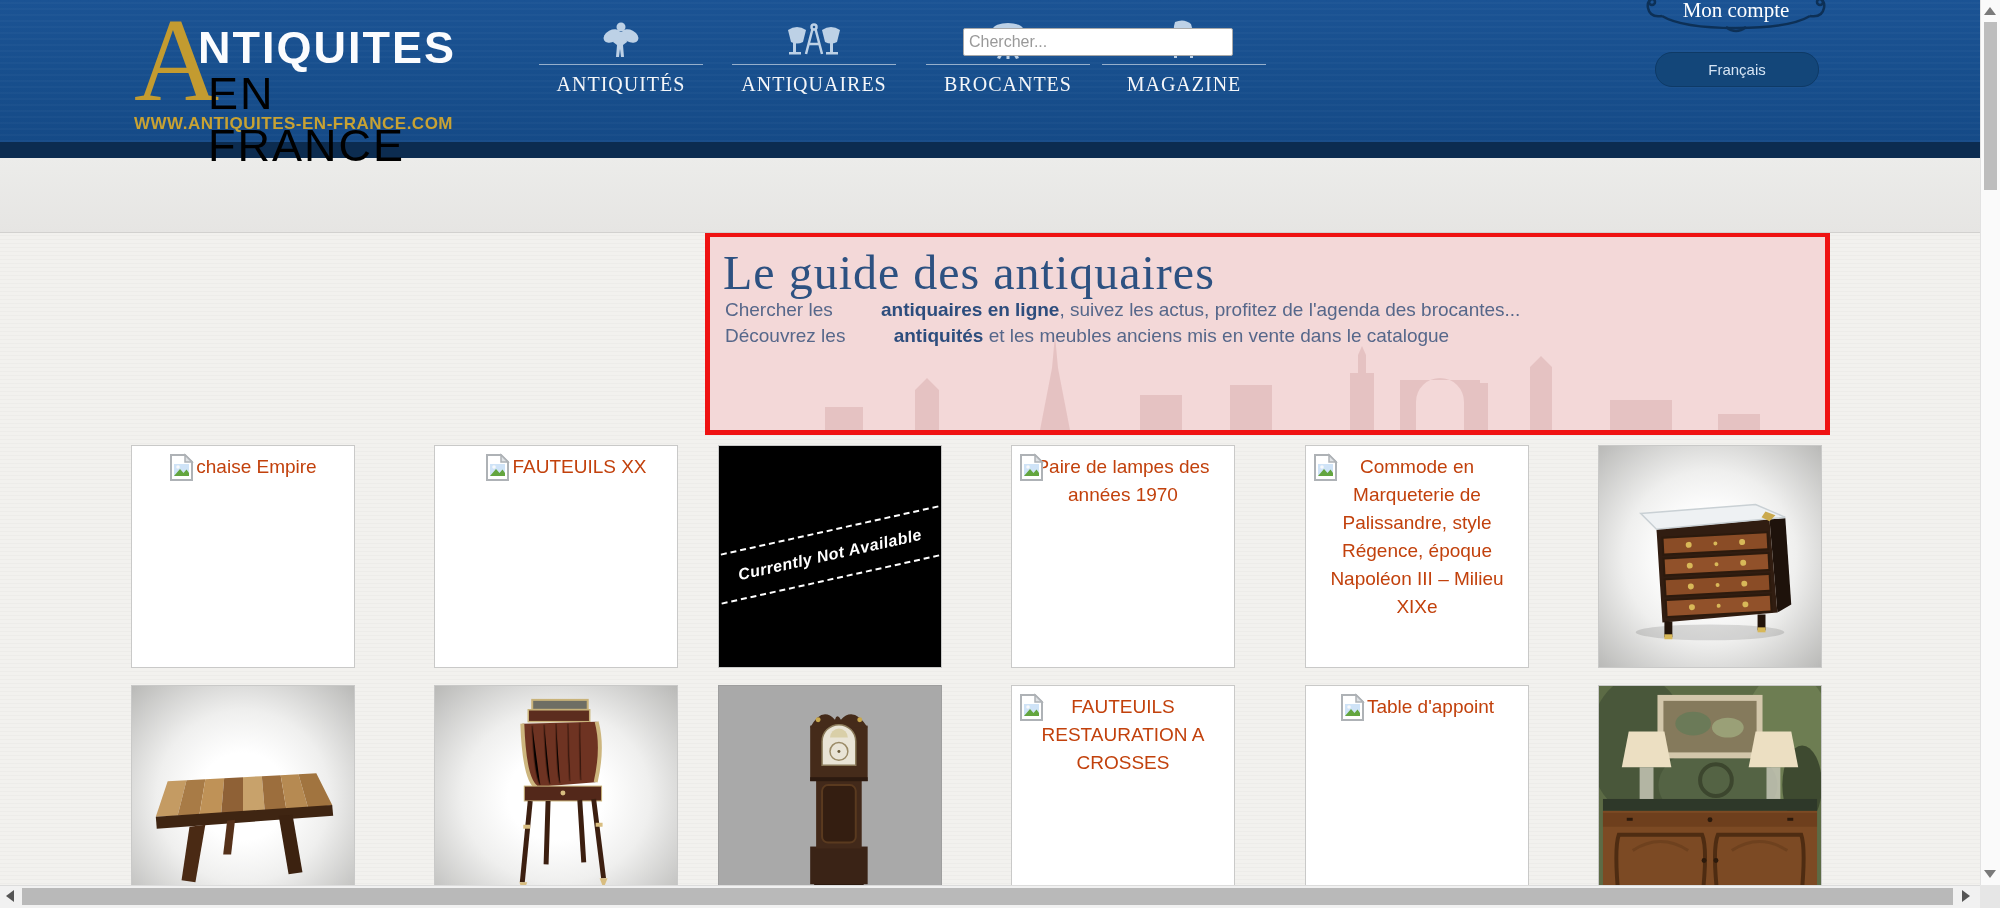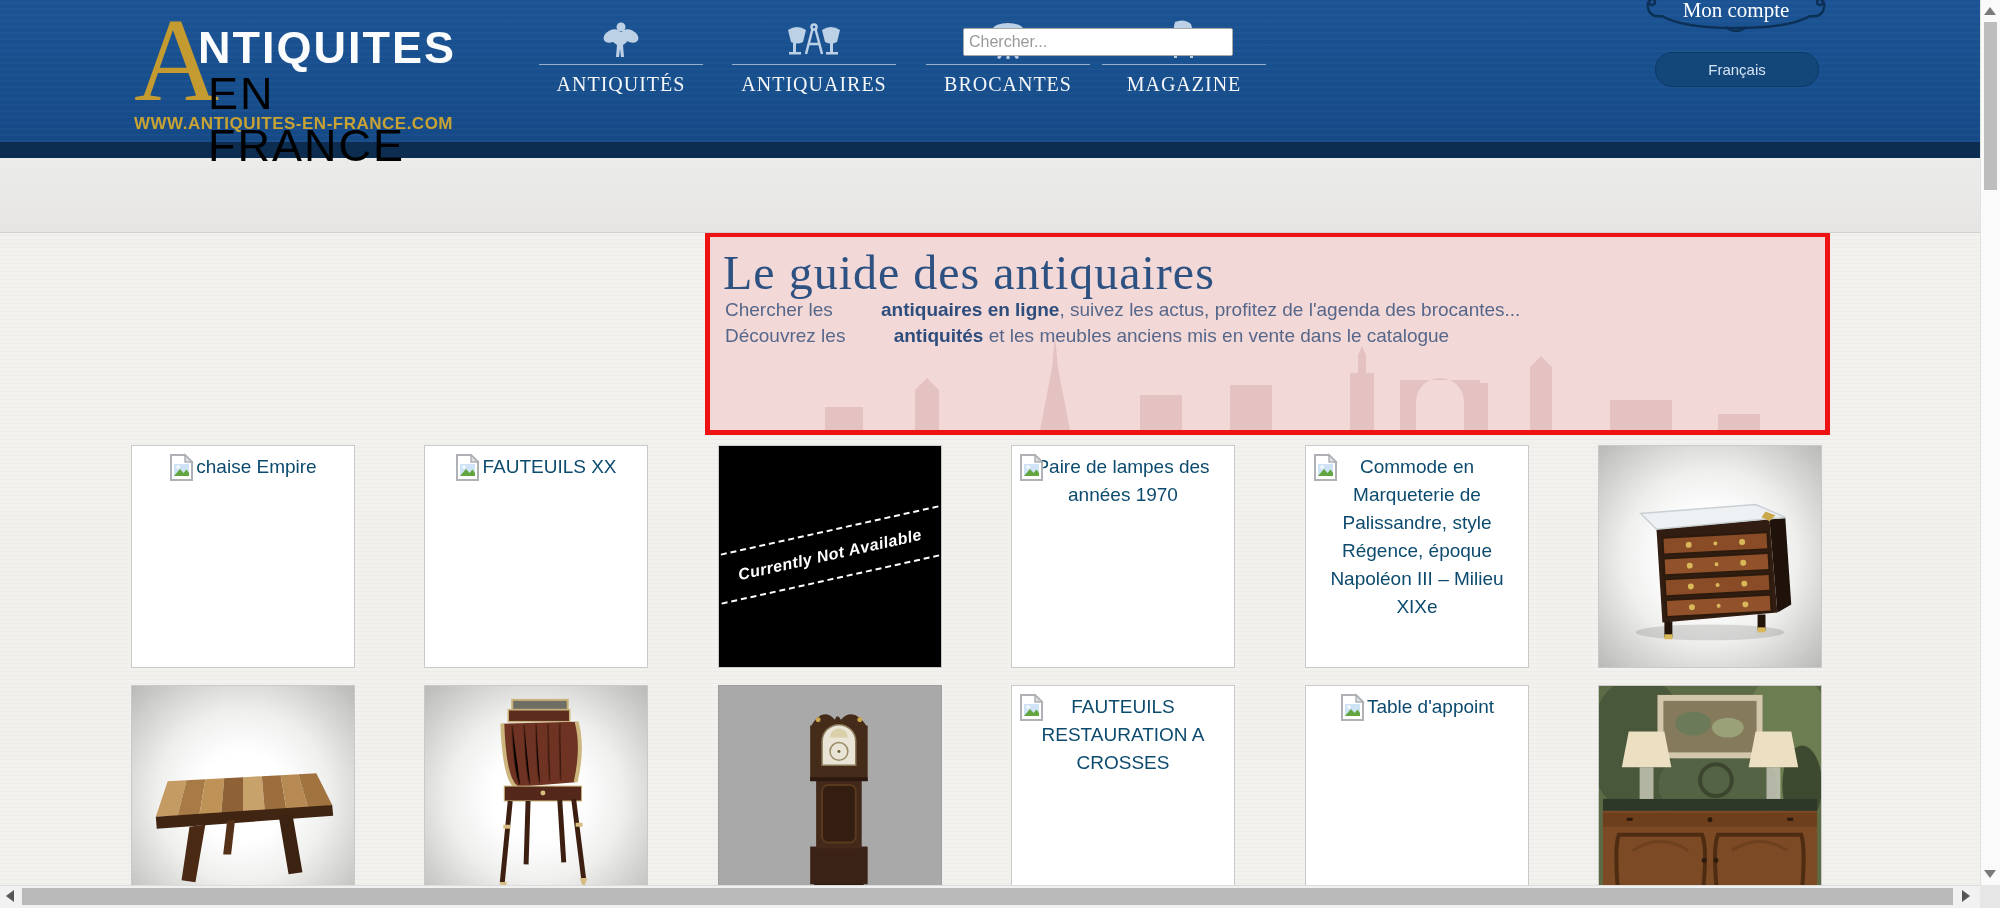--- a/index.html
+++ b/index.html
@@ -56,23 +56,23 @@
   #guide-title{position:absolute;left:13px;top:8px;color:#2d5181;
     font-family:"Liberation Serif",serif;font-size:48px;letter-spacing:1px;}
   .guide-line{position:absolute;left:15px;color:#56678a;font-size:19px;white-space:nowrap;}
   .guide-line b{color:#2d4d7d;margin-left:43px;}
   #guide-line1{top:62px;}
   #guide-line2{top:88px;}
 
   
   .card{width:222px;height:221px;background:#fff;border:1px solid #c9c9c8;z-index:3;cursor:pointer;overflow:hidden;}
   .row1{top:445px;} .row2{top:685px;}
-  .c1{left:131px;} .c2{left:424px;} .c3{left:718px;} .c4{left:1011px;} .c5{left:1305px;} .c6{left:1598px;}
-
-  .alt-link{color:#0c4a6e;font-size:19px;line-height:28px;}
+  .c1{left:131px;} .c2{left:434px;padding-left:20px;} .c3{left:718px;} .c4{left:1011px;} .c5{left:1305px;} .c6{left:1598px;}
+
+  .alt-link{color:#c2410c;font-size:19px;line-height:28px;}
   .card .inline-alt{display:flex;justify-content:center;align-items:flex-start;padding-top:7px;gap:1px;}
   .card .corner-alt{position:relative;padding:7px 14px 0 14px;text-align:center;}
   .card .corner-alt .brk{position:absolute;left:7px;top:7px;}
   .brk{width:26px;height:28px;flex:0 0 auto;}
 
   
   #card-unavailable{background:#000;}
   #card-unavailable .band{position:absolute;left:-25px;right:-25px;top:50%;
     transform:translateY(-54%) rotate(-12.5deg);
     border-top:2px dashed #fff;border-bottom:2px dashed #fff;padding:14px 0;}

